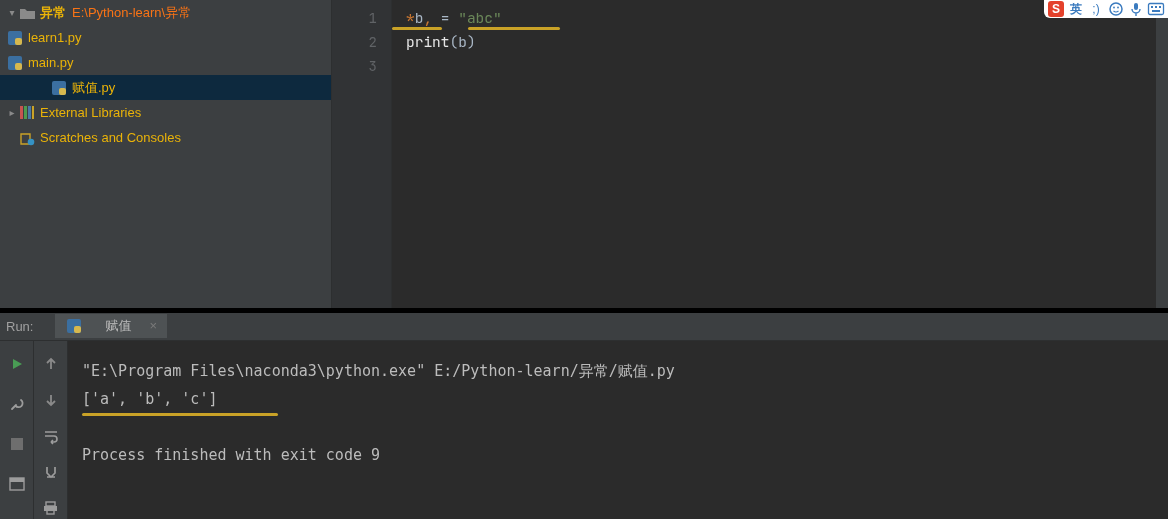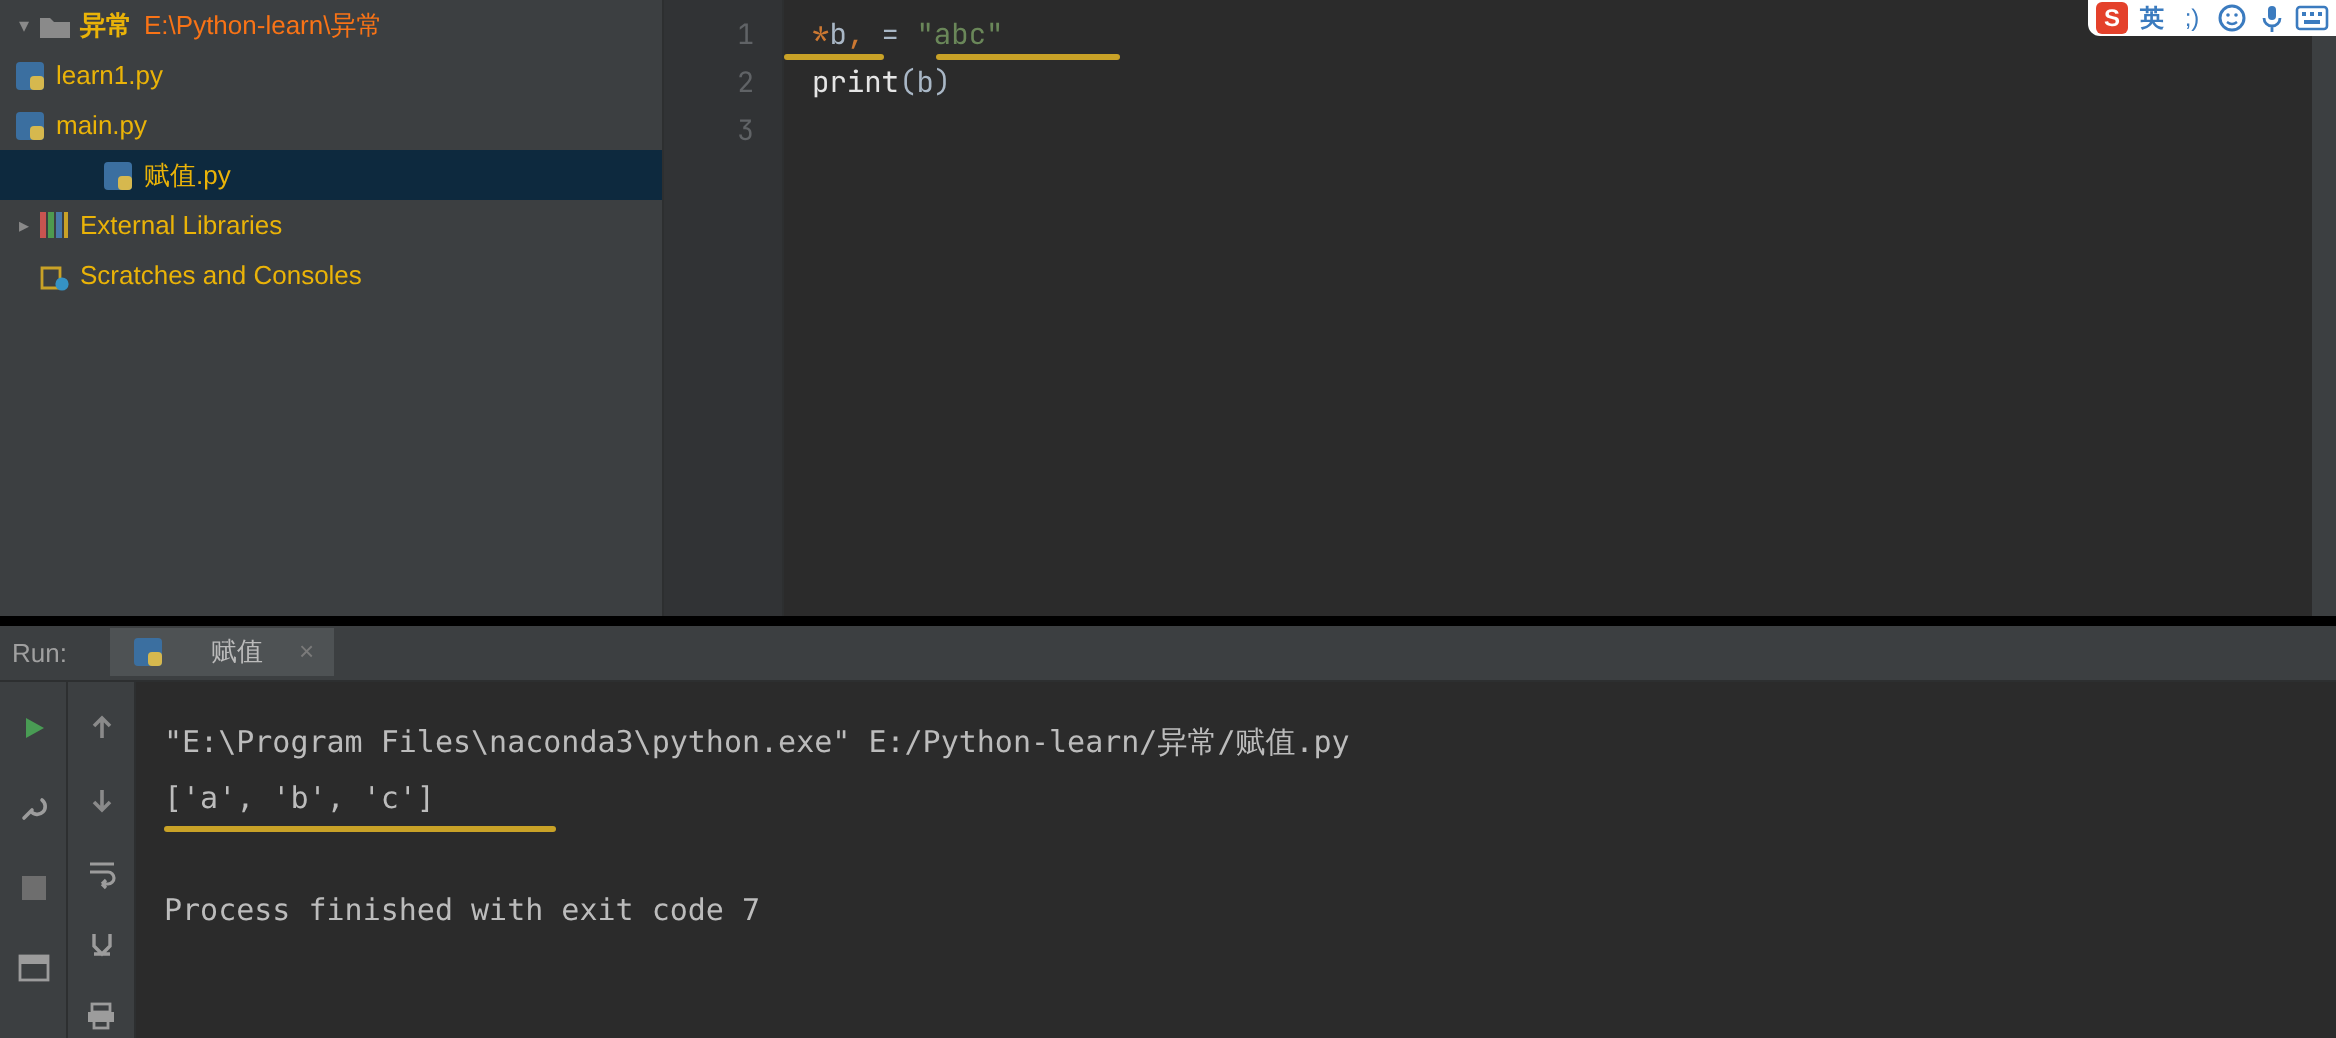--- a/index.html
+++ b/index.html
@@ -221,18 +221,18 @@
               <rect x="1" y="5" width="13" height="5" fill="#9c9c9c"></rect>
               <rect x="4" y="9" width="7" height="4" fill="none" stroke="#9c9c9c" stroke-width="1.4"></rect>
             </svg>
           </div>
       </div>
       <div class="console">
 <pre>"E:\Program Files\naconda3\python.exe" E:/Python-learn/异常/赋值.py</pre>
 <pre>['a', 'b', 'c']</pre>
 <div class="hl" style="left:14px; top:72px; width:196px;"></div>
 <pre> </pre>
-<pre>Process finished with exit code 7</pre>
+<pre>Process finished with exit code 9</pre>
       </div>
     </div>
   </div>
 
 </div>
 
 </body></html>

